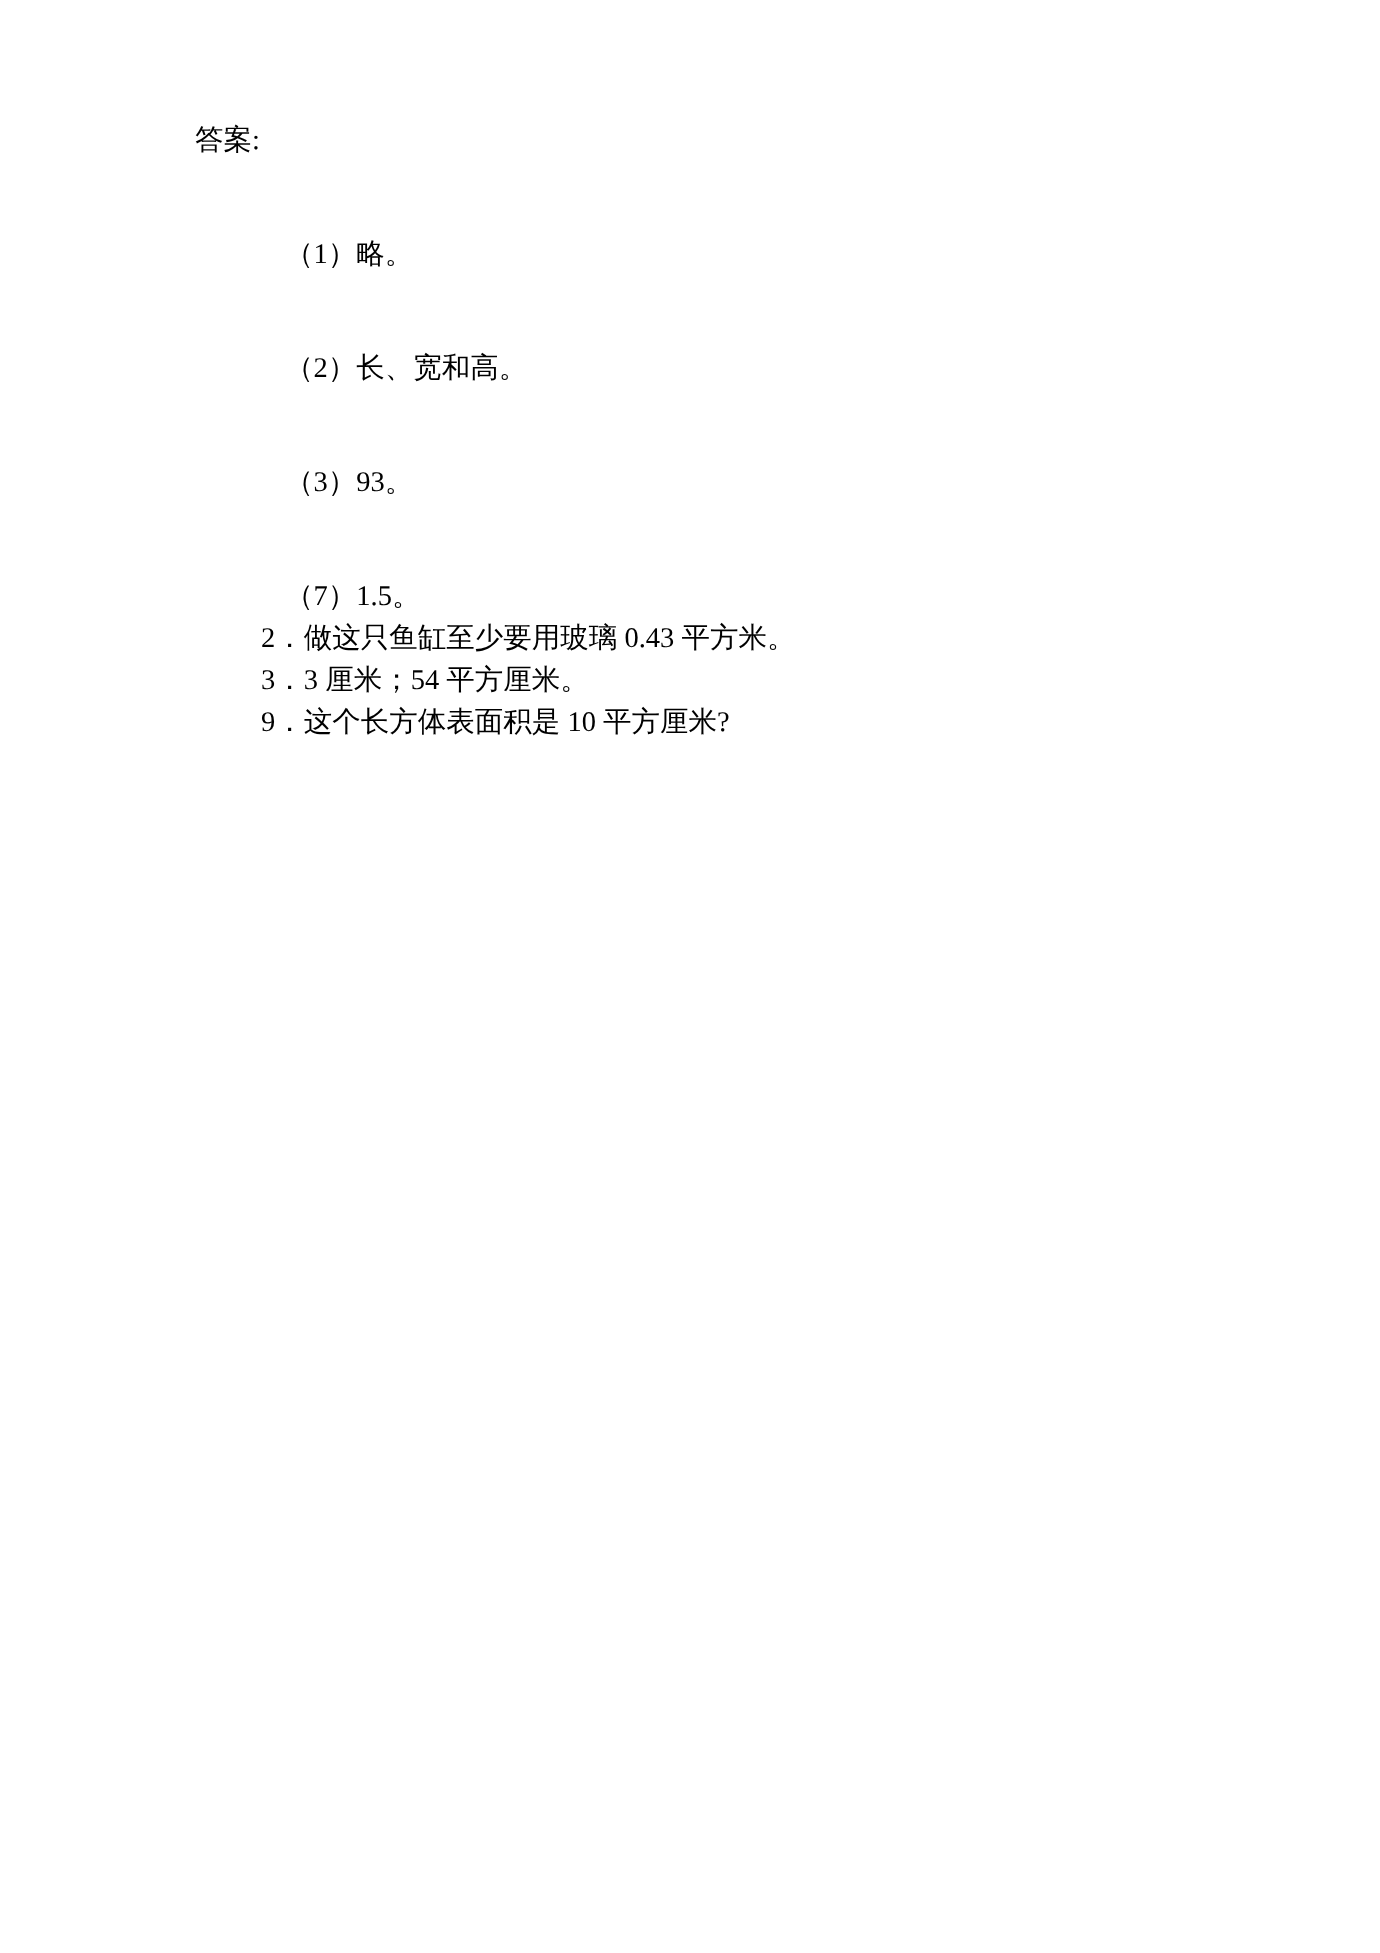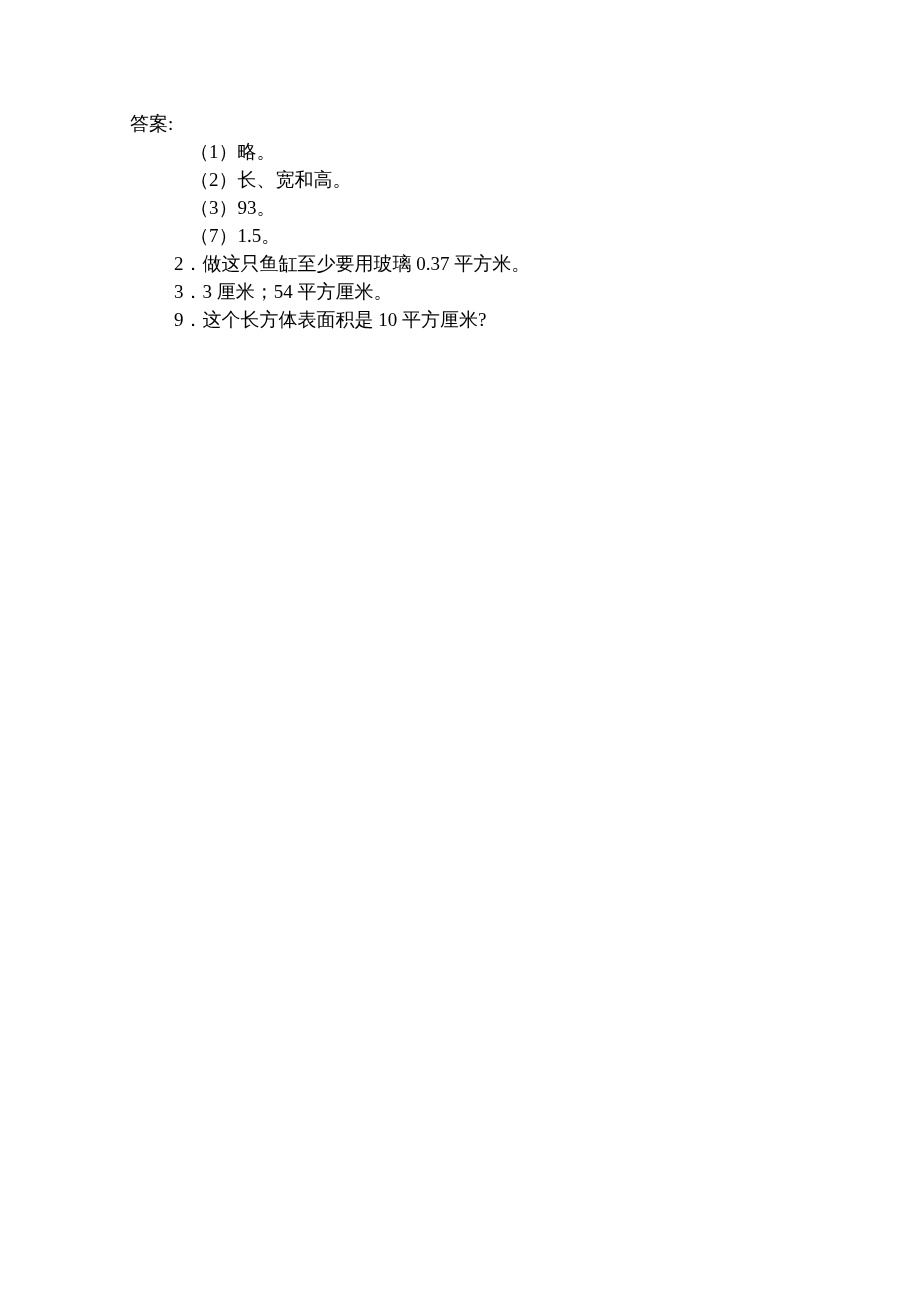--- a/index.html
+++ b/index.html
@@ -9,39 +9,39 @@
     height: 1302px;
     background: #ffffff;
     font-family: "SimSun", "宋体", serif;
     color: #000;
   }
   .page {
     position: relative;
     width: 792px;
     height: 1302px;
     box-sizing: border-box;
-    padding-top: 110px;
+    padding-top: 80px;
     padding-left: 130px;
     font-size: 19px;
     line-height: 28px;
   }
   .heading {
     letter-spacing: 0;
   }
   .indent-1 { padding-left: 44px; }
-  .indent-2 { padding-left: 60px; }
+  .indent-2 { padding-left: 60px; margin-top: 48px; }
   .line { white-space: nowrap; }
 </style>
 </head>
 <body>
 
 <div class="page">
   <div class="line heading">答案:</div>
 
   <div class="line indent-2">（1）略。</div>
   <div class="line indent-2">（2）长、宽和高。</div>
   <div class="line indent-2">（3）93。</div>
   <div class="line indent-2">（7）1.5。</div>
 
-  <div class="line indent-1">2．做这只鱼缸至少要用玻璃 0.37 平方米。</div>
+  <div class="line indent-1">2．做这只鱼缸至少要用玻璃 0.43 平方米。</div>
   <div class="line indent-1">3．3 厘米；54 平方厘米。</div>
   <div class="line indent-1">9．这个长方体表面积是 10 平方厘米?</div>
 </div>
 
 </body></html>

